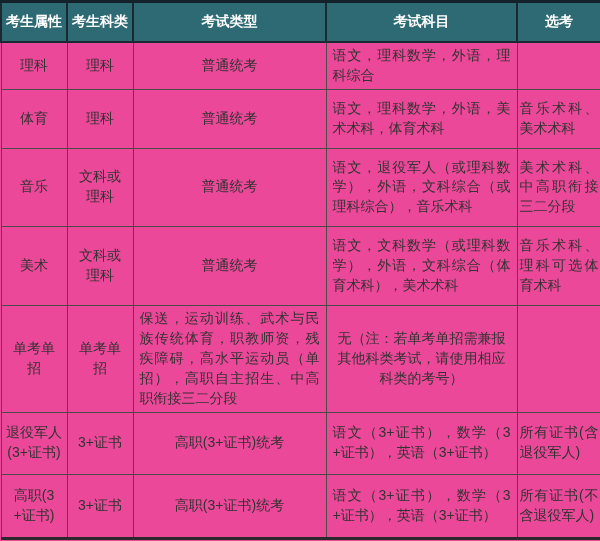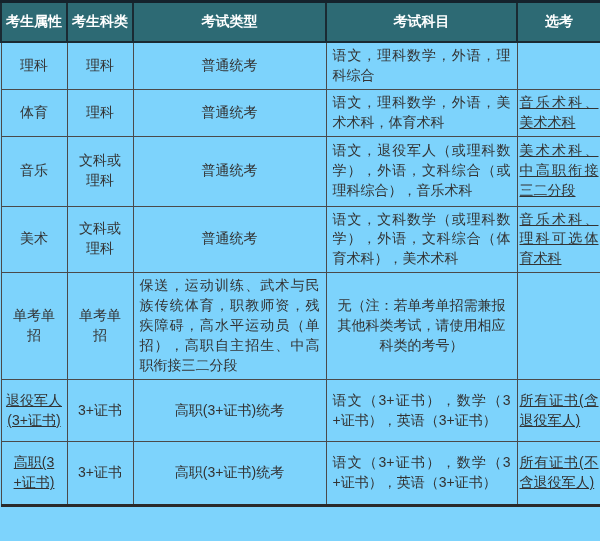--- a/index.html
+++ b/index.html
@@ -5,21 +5,21 @@
   html, body {
     margin: 0;
     padding: 0;
     background: #ffffff;
     font-family: "Liberation Sans", "DejaVu Sans", sans-serif;
   }
   .wrap {
     width: 600px;
     height: 541px;
     overflow: hidden;
-    background: #7dd3fc;
+    background: #ec4899;
   }
   table.exam {
     border-collapse: collapse;
     table-layout: fixed;
     width: 600px;
     border-bottom: 3px solid #2a2a2a;
     border-left: 1px solid #3c3c3c;
     border-right: 1px solid #3c3c3c;
   }
   col.c1 { width: 66px; }
@@ -45,21 +45,21 @@
   td {
     border: 1px solid #4a4a4a;
     color: #333333;
     font-size: 14px;
     line-height: 1.42;
     vertical-align: middle;
     padding: 3px 6px;
     word-break: break-all;
     overflow: hidden;
   }
-  td.tight { padding: 3px 2px; text-decoration: underline; }
+  td.tight { padding: 9px 2px; }
   .ac { text-align: center; margin-top: 28px; }
   .aj { text-align: justify; text-align-last: left; }
   .acj { text-align: center; }
 
   tr.r1 { height: 46px; }
   tr.r2 { height: 43px; }
   tr.r3 { height: 41px; }
   tr.r4 { height: 70px; }
   tr.r5 { height: 65px; }
   tr.r6 { height: 107px; }

